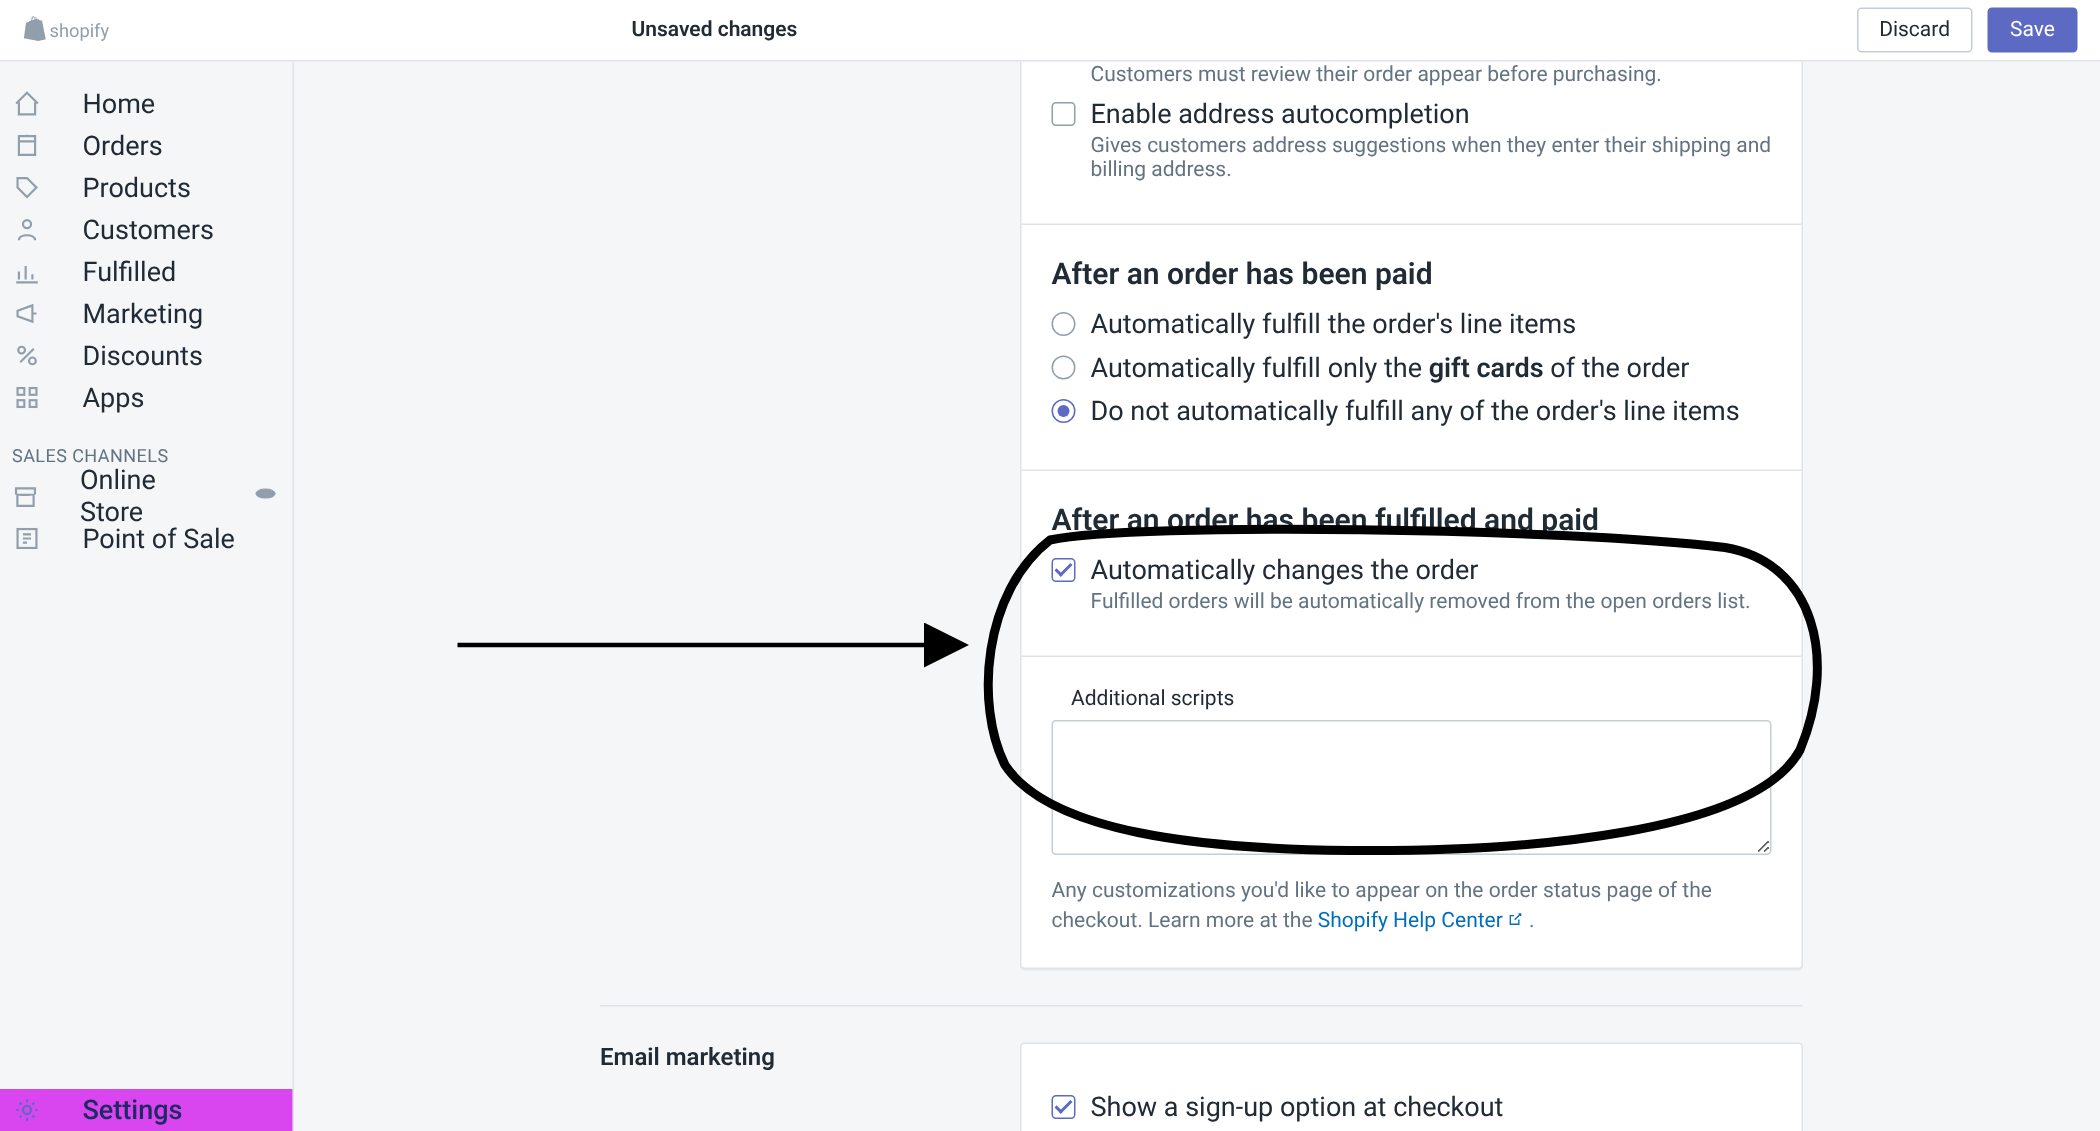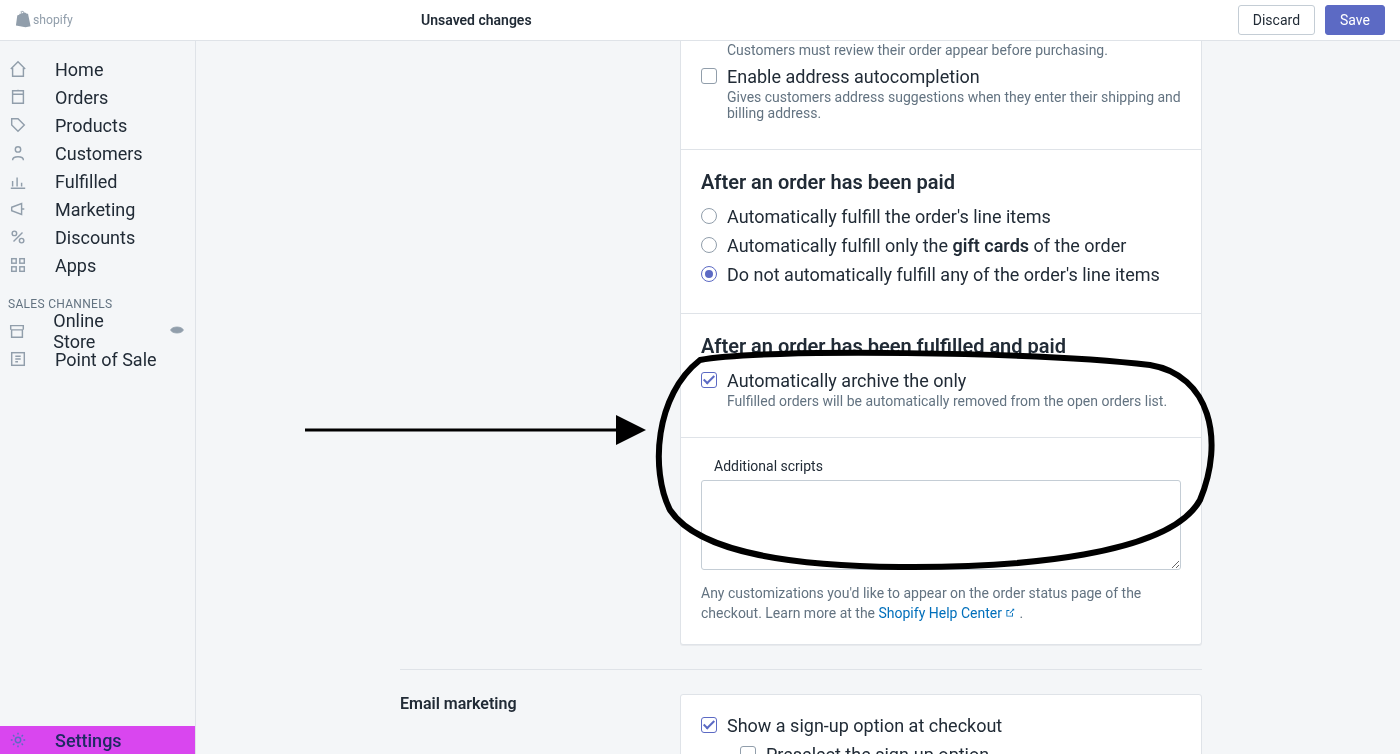--- a/index.html
+++ b/index.html
@@ -369,21 +369,21 @@
             <span class="control radio checked"></span>
             <div class="choice-text">Do not automatically fulfill any of the order's line items</div>
           </div>
         </div>
 
         <div class="card-block card-body">
           <div class="section-title">After an order has been fulfilled and paid</div>
           <div class="choice">
             <span class="control checkbox checked"></span>
             <div>
-              <div class="choice-text">Automatically archive the only</div>
+              <div class="choice-text">Automatically changes the order</div>
               <div class="choice-desc">Fulfilled orders will be automatically removed from the open orders list.</div>
             </div>
           </div>
         </div>
 
         <div class="card-block card-body">
           <label class="form-label">Additional scripts</label>
           <textarea class="input" style=""></textarea>
           <div class="muted" style="margin-top:10px;">
             <span>Any customizations you'd like to appear on the order status page of the checkout. Learn more at the </span><a class="link"><span>Shopify Help Center</span><svg width="12" height="12" viewBox="0 0 20 20">
@@ -395,21 +395,21 @@
     </div>
 
     <div class="divider"></div>
 
     <div class="section-row">
       <div class="section-left">
         <div class="heading">Email marketing</div>
       </div>
       <div class="card">
         <div class="card-body">
-          <div class="choice" style="margin-top:0;">
+          <div class="choice" style="margin-top:12px;">
             <span class="control checkbox checked"></span>
             <div class="choice-text">Show a sign-up option at checkout</div>
           </div>
           <div class="choice indent" style="margin-left:26px;">
             <span class="control checkbox"></span>
             <div class="choice-text">Preselect the sign-up option</div>
           </div>
         </div>
       </div>
     </div>

